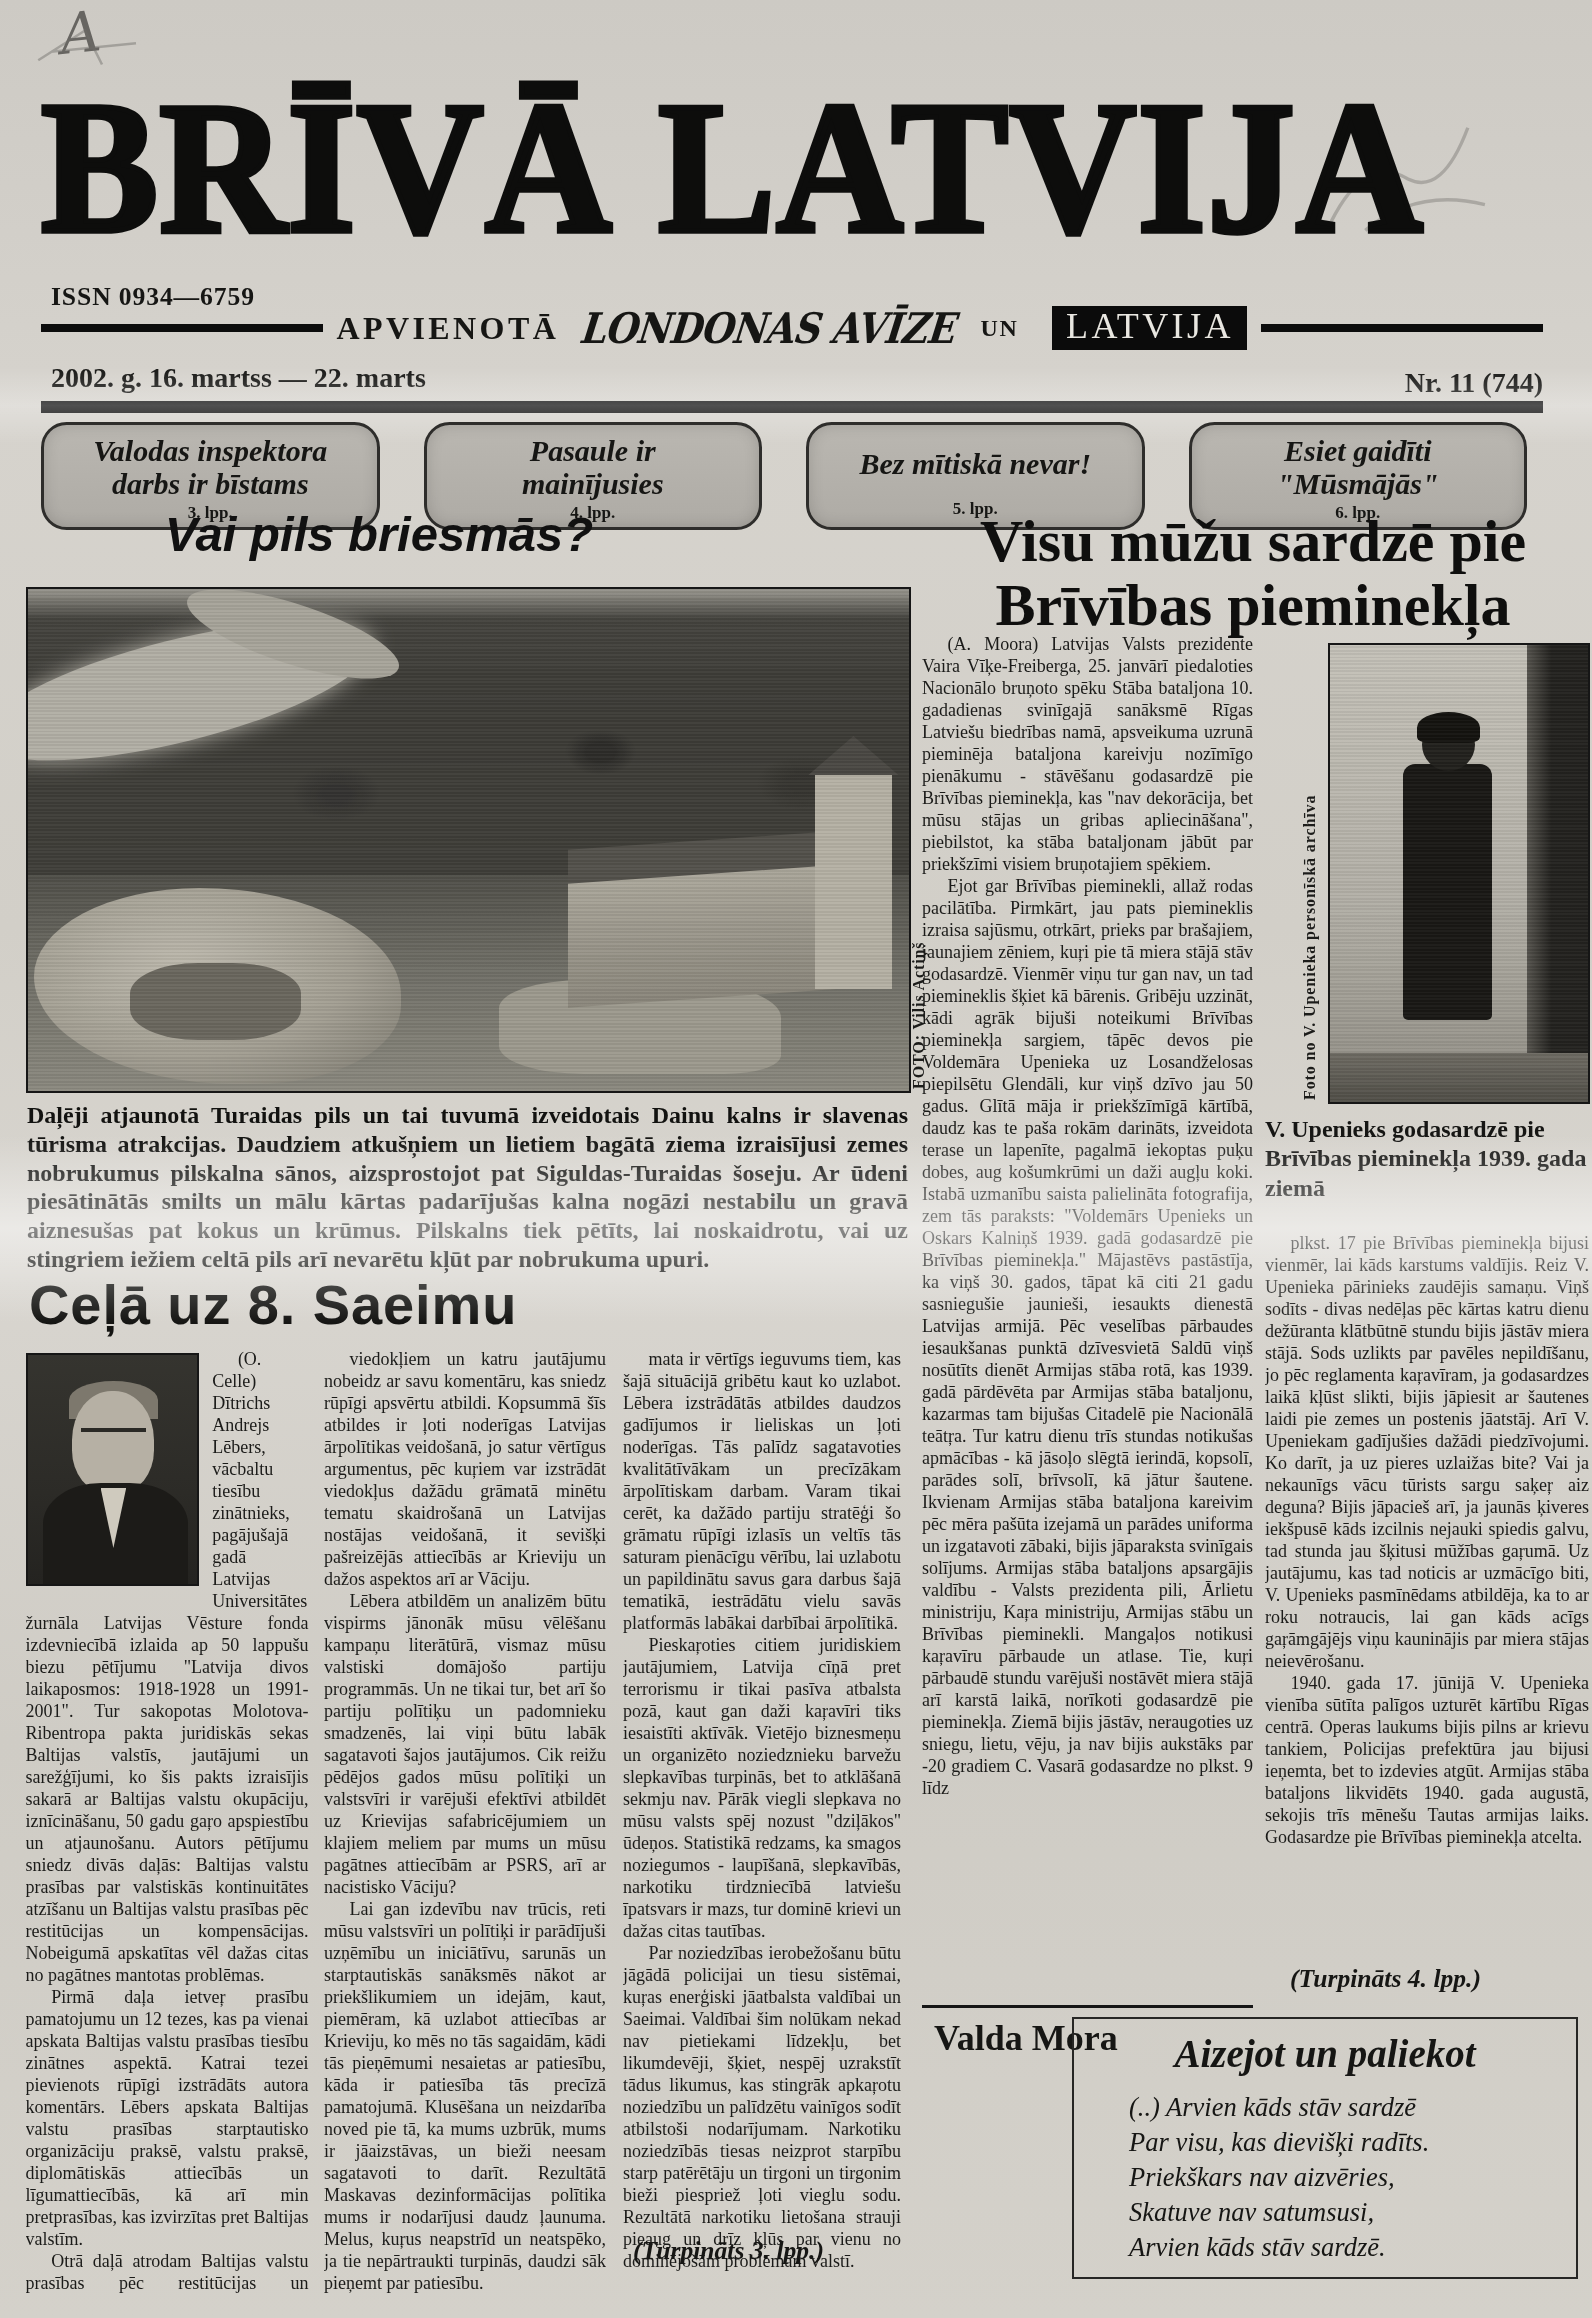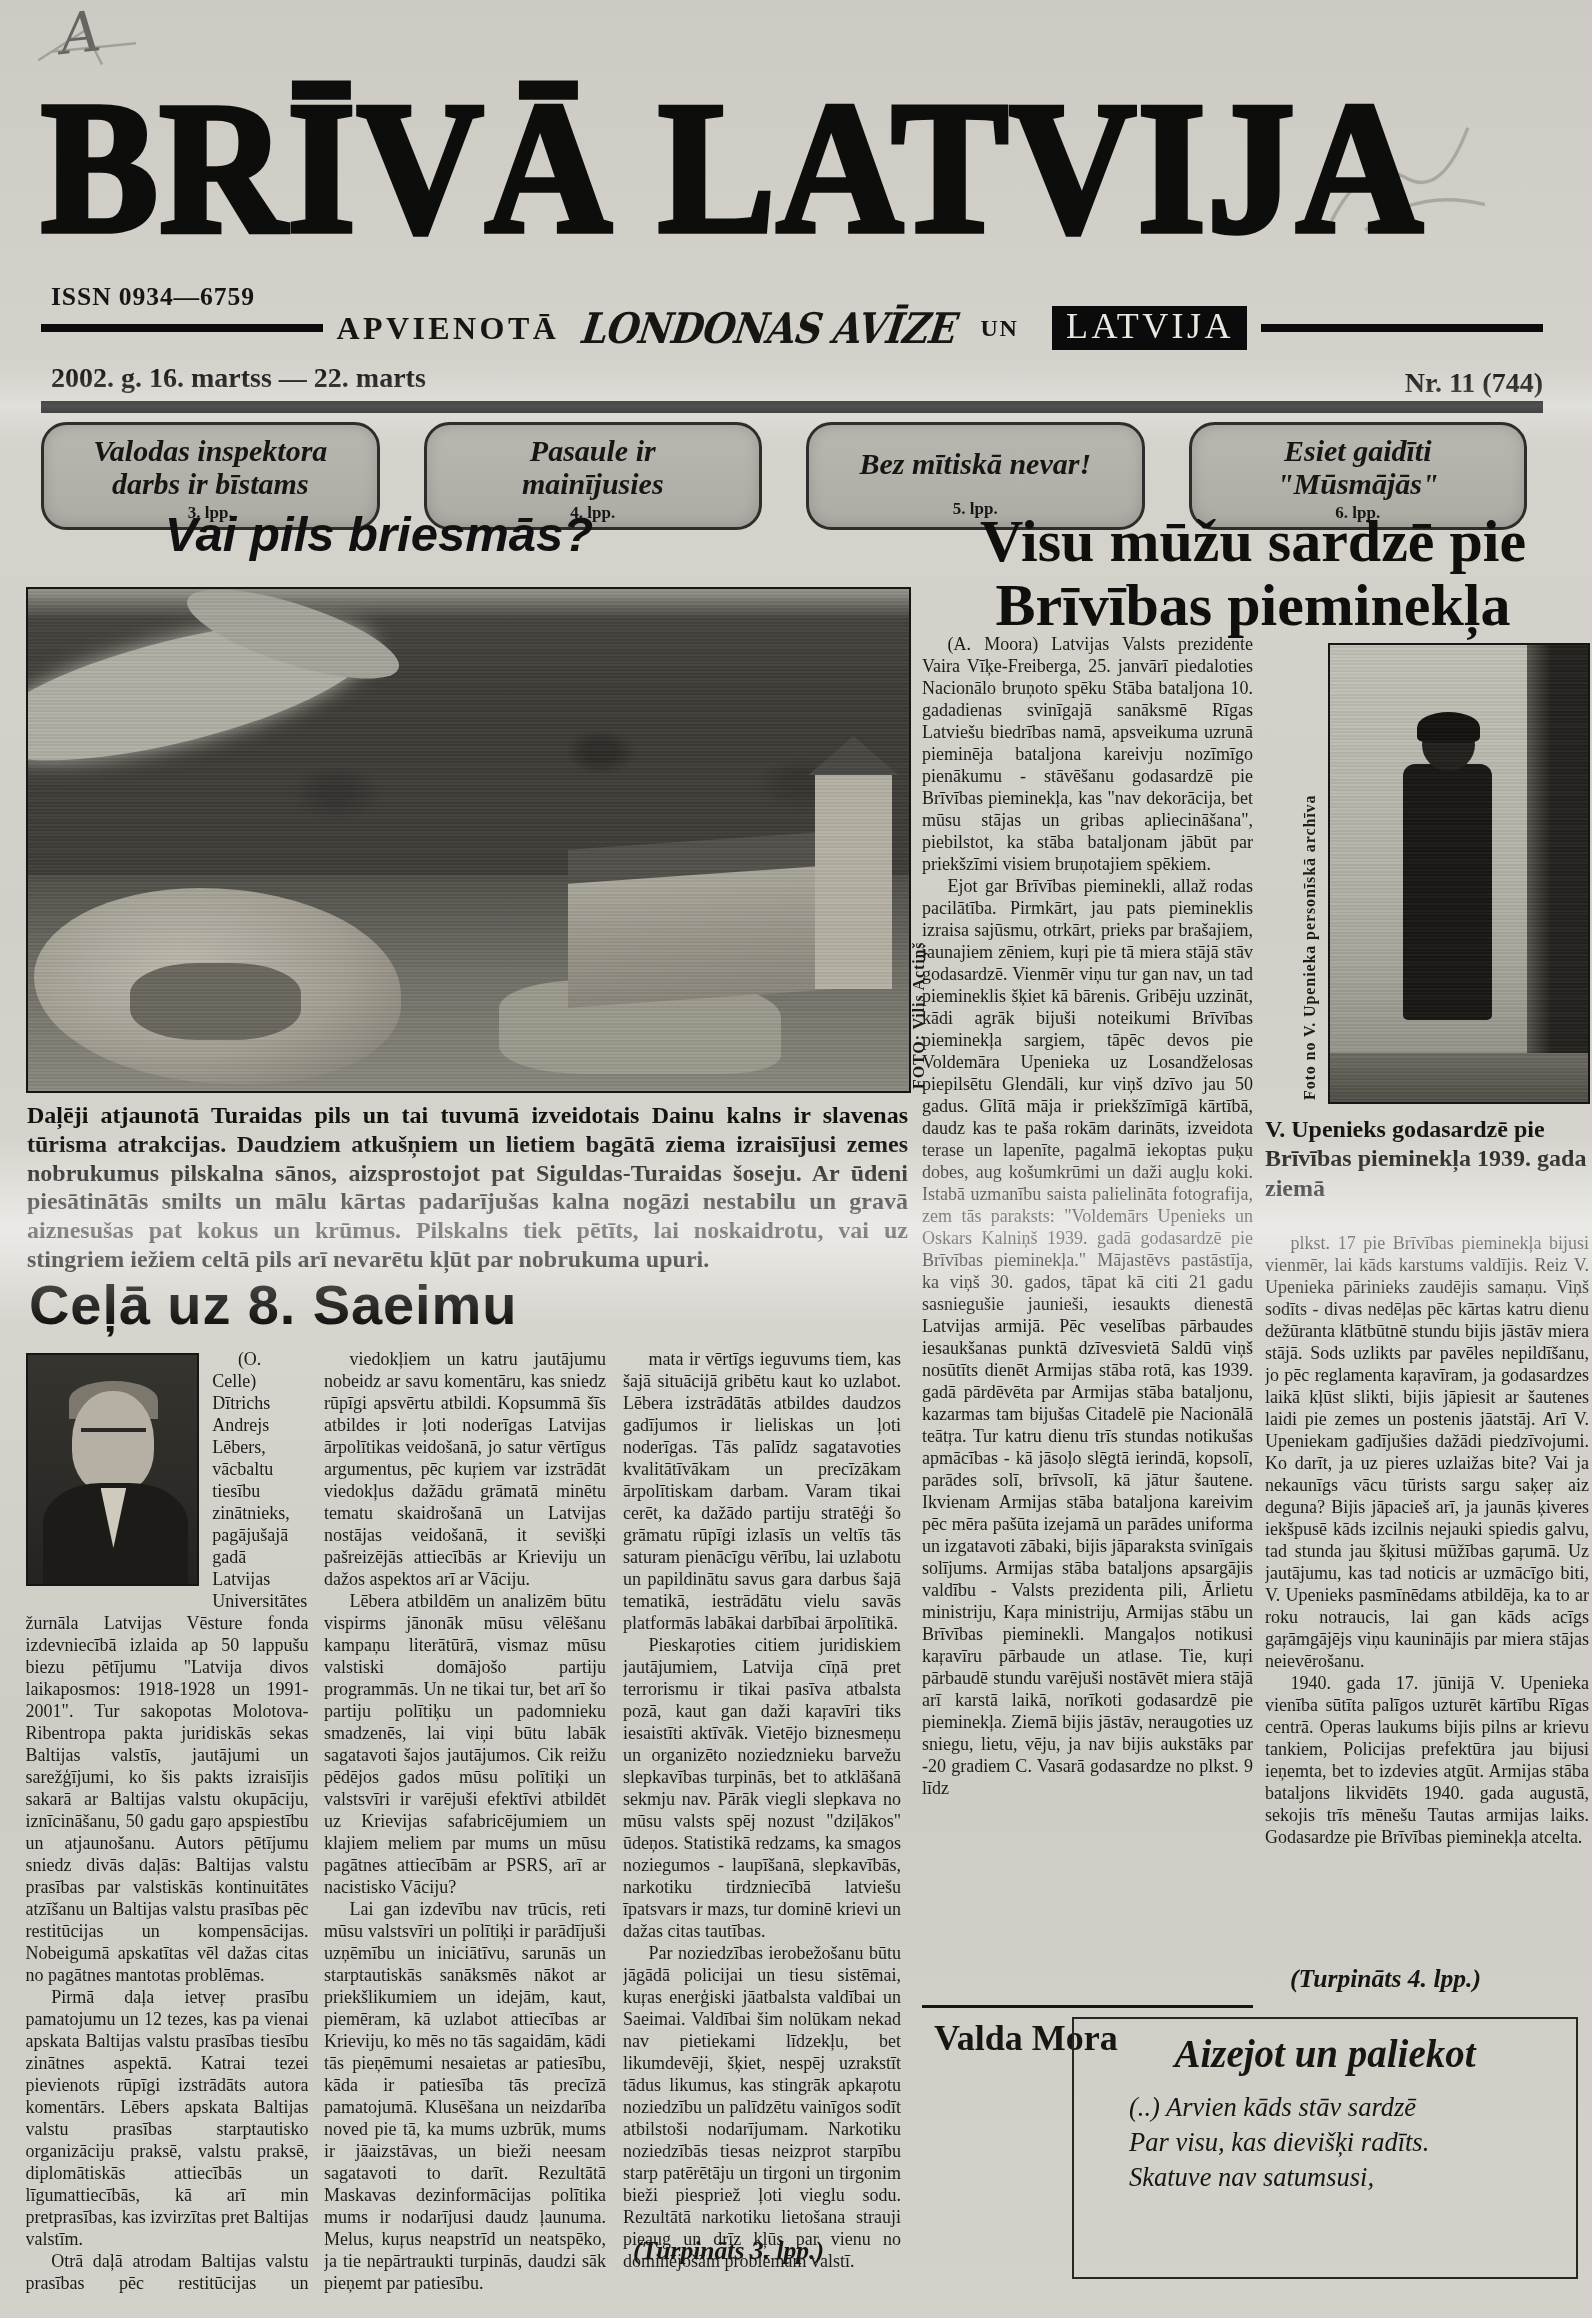--- a/index.html
+++ b/index.html
@@ -196,21 +196,23 @@
   </div>
   <div class="mem-cont">(Turpināts 4. lpp.)</div>
   <div class="mem-rule"></div>
   <div class="mem-byline">Valda Mora</div>
 
   <div class="poem-box">
     <h3 class="poem-title">Aizejot un paliekot</h3>
     <div class="poem-lines">
       <div>(..) Arvien kāds stāv sardzē</div>
       <div>Par visu, kas dievišķi radīts.</div>
+      <div>Priekškars nav aizvēries,</div>
       <div>Skatuve nav satumsusi,</div>
+      <div>Arvien kāds stāv sardzē.</div>
     </div>
   </div>
 
   <h2 class="saeima-h">Ceļā uz 8. Saeimu</h2>
   <div class="col s-col1">
     <div class="leb-photo">
       <div class="leb-hair"></div>
       <div class="leb-face"></div>
       <div class="leb-glass"></div>
       <div class="leb-suit"></div>

